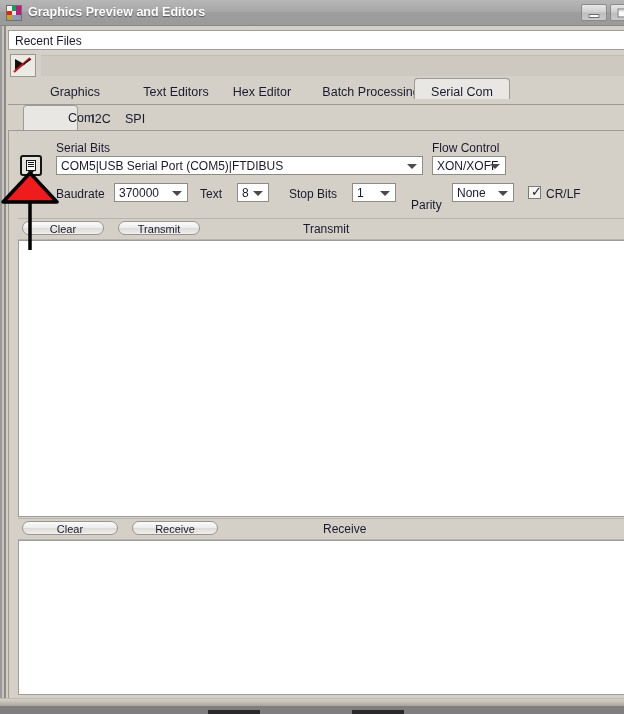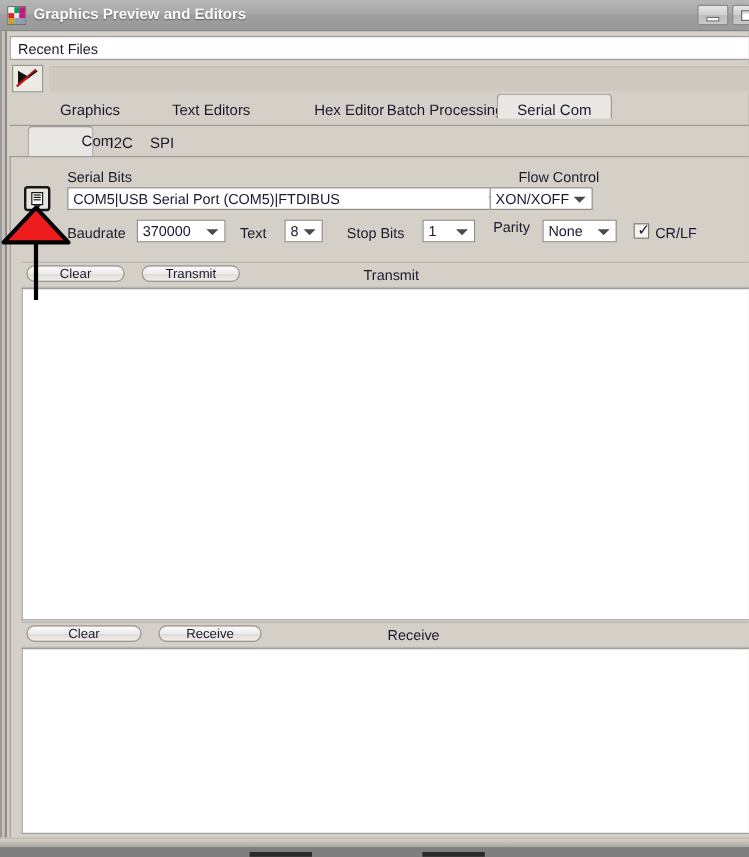--- a/index.html
+++ b/index.html
@@ -419,21 +419,21 @@
         <line x1="3" y1="17" x2="19" y2="3" stroke="#c41515" stroke-width="2"></line>
         <line x1="13" y1="9" x2="20" y2="4" stroke="#111111" stroke-width="1.2"></line>
       </svg>
     </div>
     <div id="toolbar-slot"></div>
   </div>
 
   <div id="main-tabs">
     <div class="tab" style="left:22px;width:90px;"><span>Graphics</span></div>
     <div class="tab" style="left:113px;width:110px;"><span>Text Editors</span></div>
-    <div class="tab" style="left:237px;width:92px;"><span>Hex Editor</span></div>
+    <div class="tab" style="left:208px;width:92px;"><span>Hex Editor</span></div>
     <div class="tab" style="left:300px;width:126px;"><span>Batch Processing</span></div>
     <div class="tab selected" style="left:406px;width:96px;"><span>Serial Com</span></div>
   </div>
 
   <div id="main-tab-body"></div>
 
   <div id="sub-tabs">
     <div class="subtab selected" style="left:15px;width:44px;padding-left:44px;"><span>Com</span></div>
     <div class="subtab" style="left:72px;width:42px;text-align:center;"><span>I2C</span></div>
     <div class="subtab" style="left:108px;width:42px;"><span>SPI</span></div>
@@ -446,21 +446,21 @@
     <span class="tri"></span>
   </div>
 
   <span class="form-label" style="left:56px; top:141px;">Serial Bits</span>
   <div class="combo" style="left:56px; top:156px; width:367px;">
     <span class="val">COM5|USB Serial Port (COM5)|FTDIBUS</span>
     <span class="arrow"></span>
   </div>
 
   <span class="form-label" style="left:432px; top:141px;">Flow Control</span>
-  <div class="combo" style="left:408px; top:156px; width:86px;text-decoration:underline;">
+  <div class="combo" style="left:432px; top:156px; width:74px;text-decoration:underline;">
     <span class="val">XON/XOFF</span>
     <span class="arrow"></span>
   </div>
 
   <span class="form-label" style="left:56px; top:187px;">Baudrate</span>
   <div class="combo" style="left:114px; top:183px; width:74px;">
     <span class="val">370000</span>
     <span class="arrow"></span>
   </div>
 
@@ -469,21 +469,21 @@
     <span class="val">8</span>
     <span class="arrow"></span>
   </div>
 
   <span class="form-label" style="left:289px; top:187px;">Stop Bits</span>
   <div class="combo" style="left:352px; top:183px; width:44px;">
     <span class="val">1</span>
     <span class="arrow"></span>
   </div>
 
-  <span class="form-label" style="left:411px; top:182px;">Parity</span>
+  <span class="form-label" style="left:411px; top:198px;">Parity</span>
   <div class="combo" style="left:452px; top:183px; width:62px;">
     <span class="val">None</span>
     <span class="arrow"></span>
   </div>
 
   <div id="crlf-checkbox">
     <span class="tick">✓</span>
   </div>
   <span class="form-label" style="left:546px; top:187px;">CR/LF</span>
 

